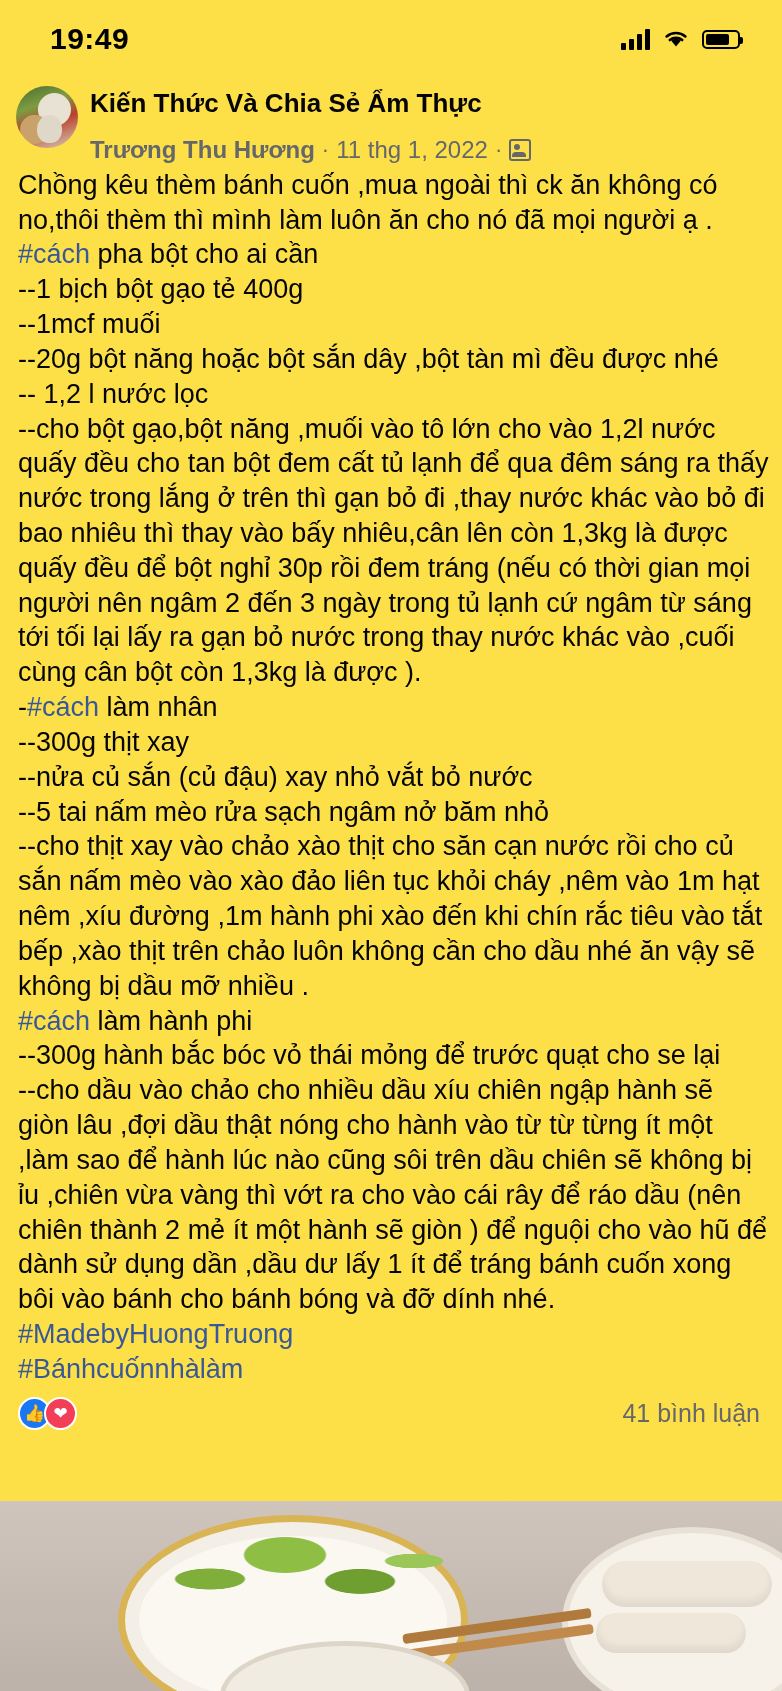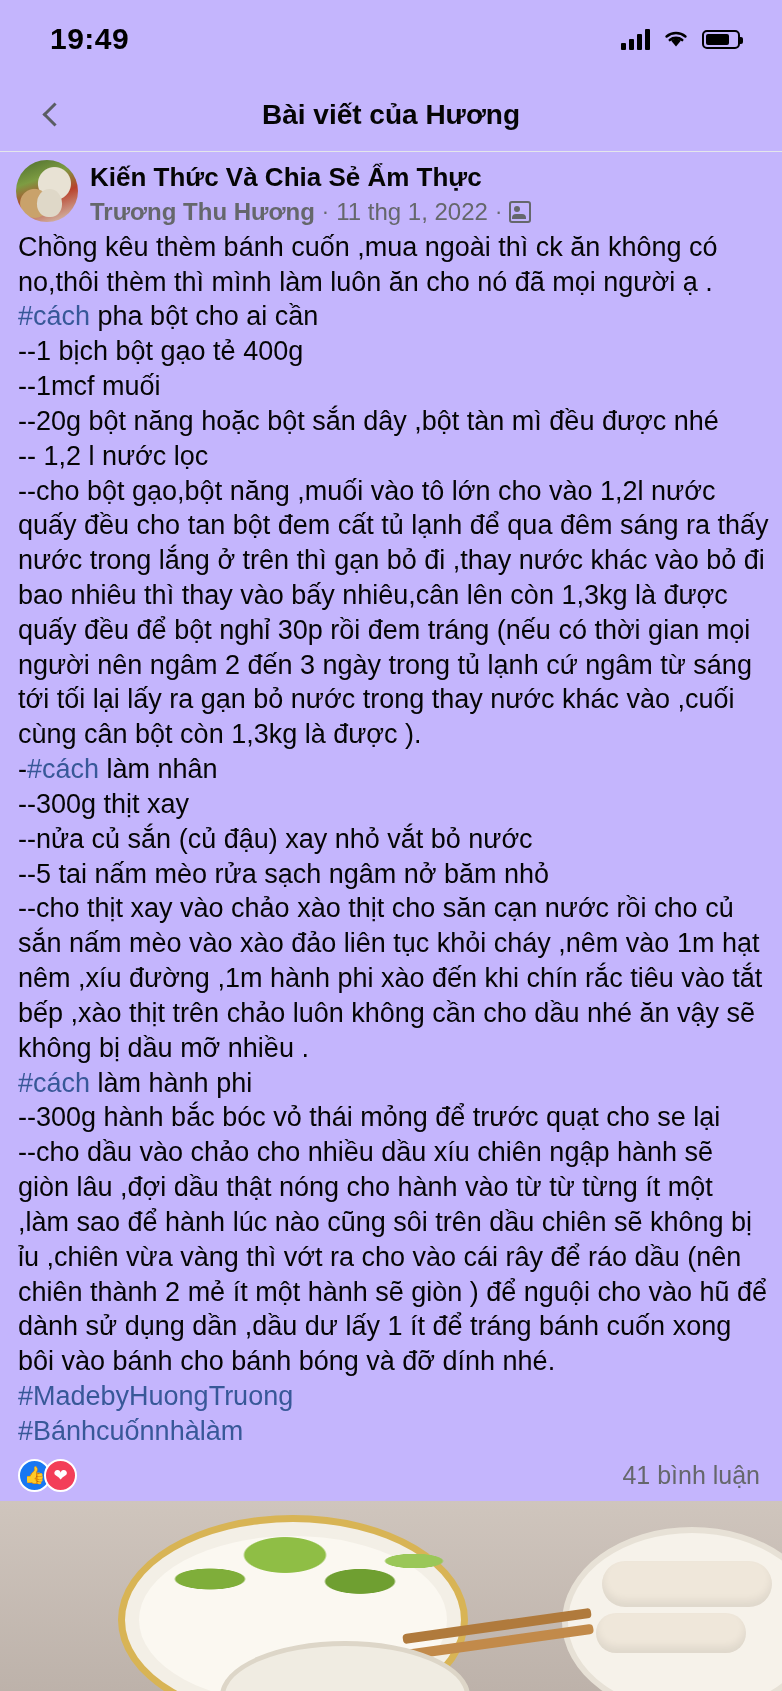--- a/index.html
+++ b/index.html
@@ -7,21 +7,21 @@
     width: 782px;
     height: 1691px;
     background: #ffffff;
     font-family: "Liberation Sans", sans-serif;
     overflow: hidden;
   }
   .phone {
     position: relative;
     width: 782px;
     height: 1691px;
-    background: #c4b5fd;
+    background: #fde047;
     display: flex;
     flex-direction: column;
   }
 
   
   .statusbar {
     height: 78px;
     flex: 0 0 78px;
     display: flex;
     align-items: center;
@@ -117,21 +117,21 @@
     width: 40%; height: 46%;
     border-radius: 50% 50% 45% 45%;
     background: #dfd8c8;
   }
   .hdr-text { padding-top: 2px; }
   .page-name {
     font-size: 26px; font-weight: bold; color: #050505; line-height: 1.22;
   }
   .meta-line {
     display: flex; align-items: center; gap: 7px;
-    font-size: 24px; color: #65676b; margin-top: 4px;
+    font-size: 24px; color: #65676b; margin-top: 16px;
   }
   .meta-author { font-weight: bold; color: #65676b; }
   .dot { font-size: 22px; color: #65676b; }
   .audience-icon {
     width: 22px; height: 22px; border: 2px solid #65676b; border-radius: 3px;
     display: inline-block; position: relative;
   }
   .audience-icon::before {
     content: ""; position: absolute; left: 3px; top: 3px;
     width: 6px; height: 6px; border-radius: 50%; background: #65676b;
@@ -237,26 +237,20 @@
           <path d="M4.6 8.4 a14.6 14.6 0 0 1 18.8 0" stroke="#000" stroke-width="2.6" fill="none" stroke-linecap="round"></path>
           <path d="M7.8 12.0 a10 10 0 0 1 12.4 0" stroke="#000" stroke-width="2.6" fill="none" stroke-linecap="round"></path>
         </svg>
       </div>
       <div class="battery">
         <div class="lvl" style="width:78%"></div>
       </div>
     </div>
   </div>
 
-  <div class="navbar">
-    <div class="back-btn">
-      <span class="chev"></span>
-    </div>
-    <div class="nav-title">Bài viết của Hương</div>
-  </div>
 
   <div class="post">
 
     <div class="post-header">
       <div class="avatar"></div>
       <div class="hdr-text">
         <div class="page-name">Kiến Thức Và Chia Sẻ Ẩm Thực</div>
         <div class="meta-line">
           <span class="meta-author">Trương Thu Hương</span>
           <span class="dot">·</span>

